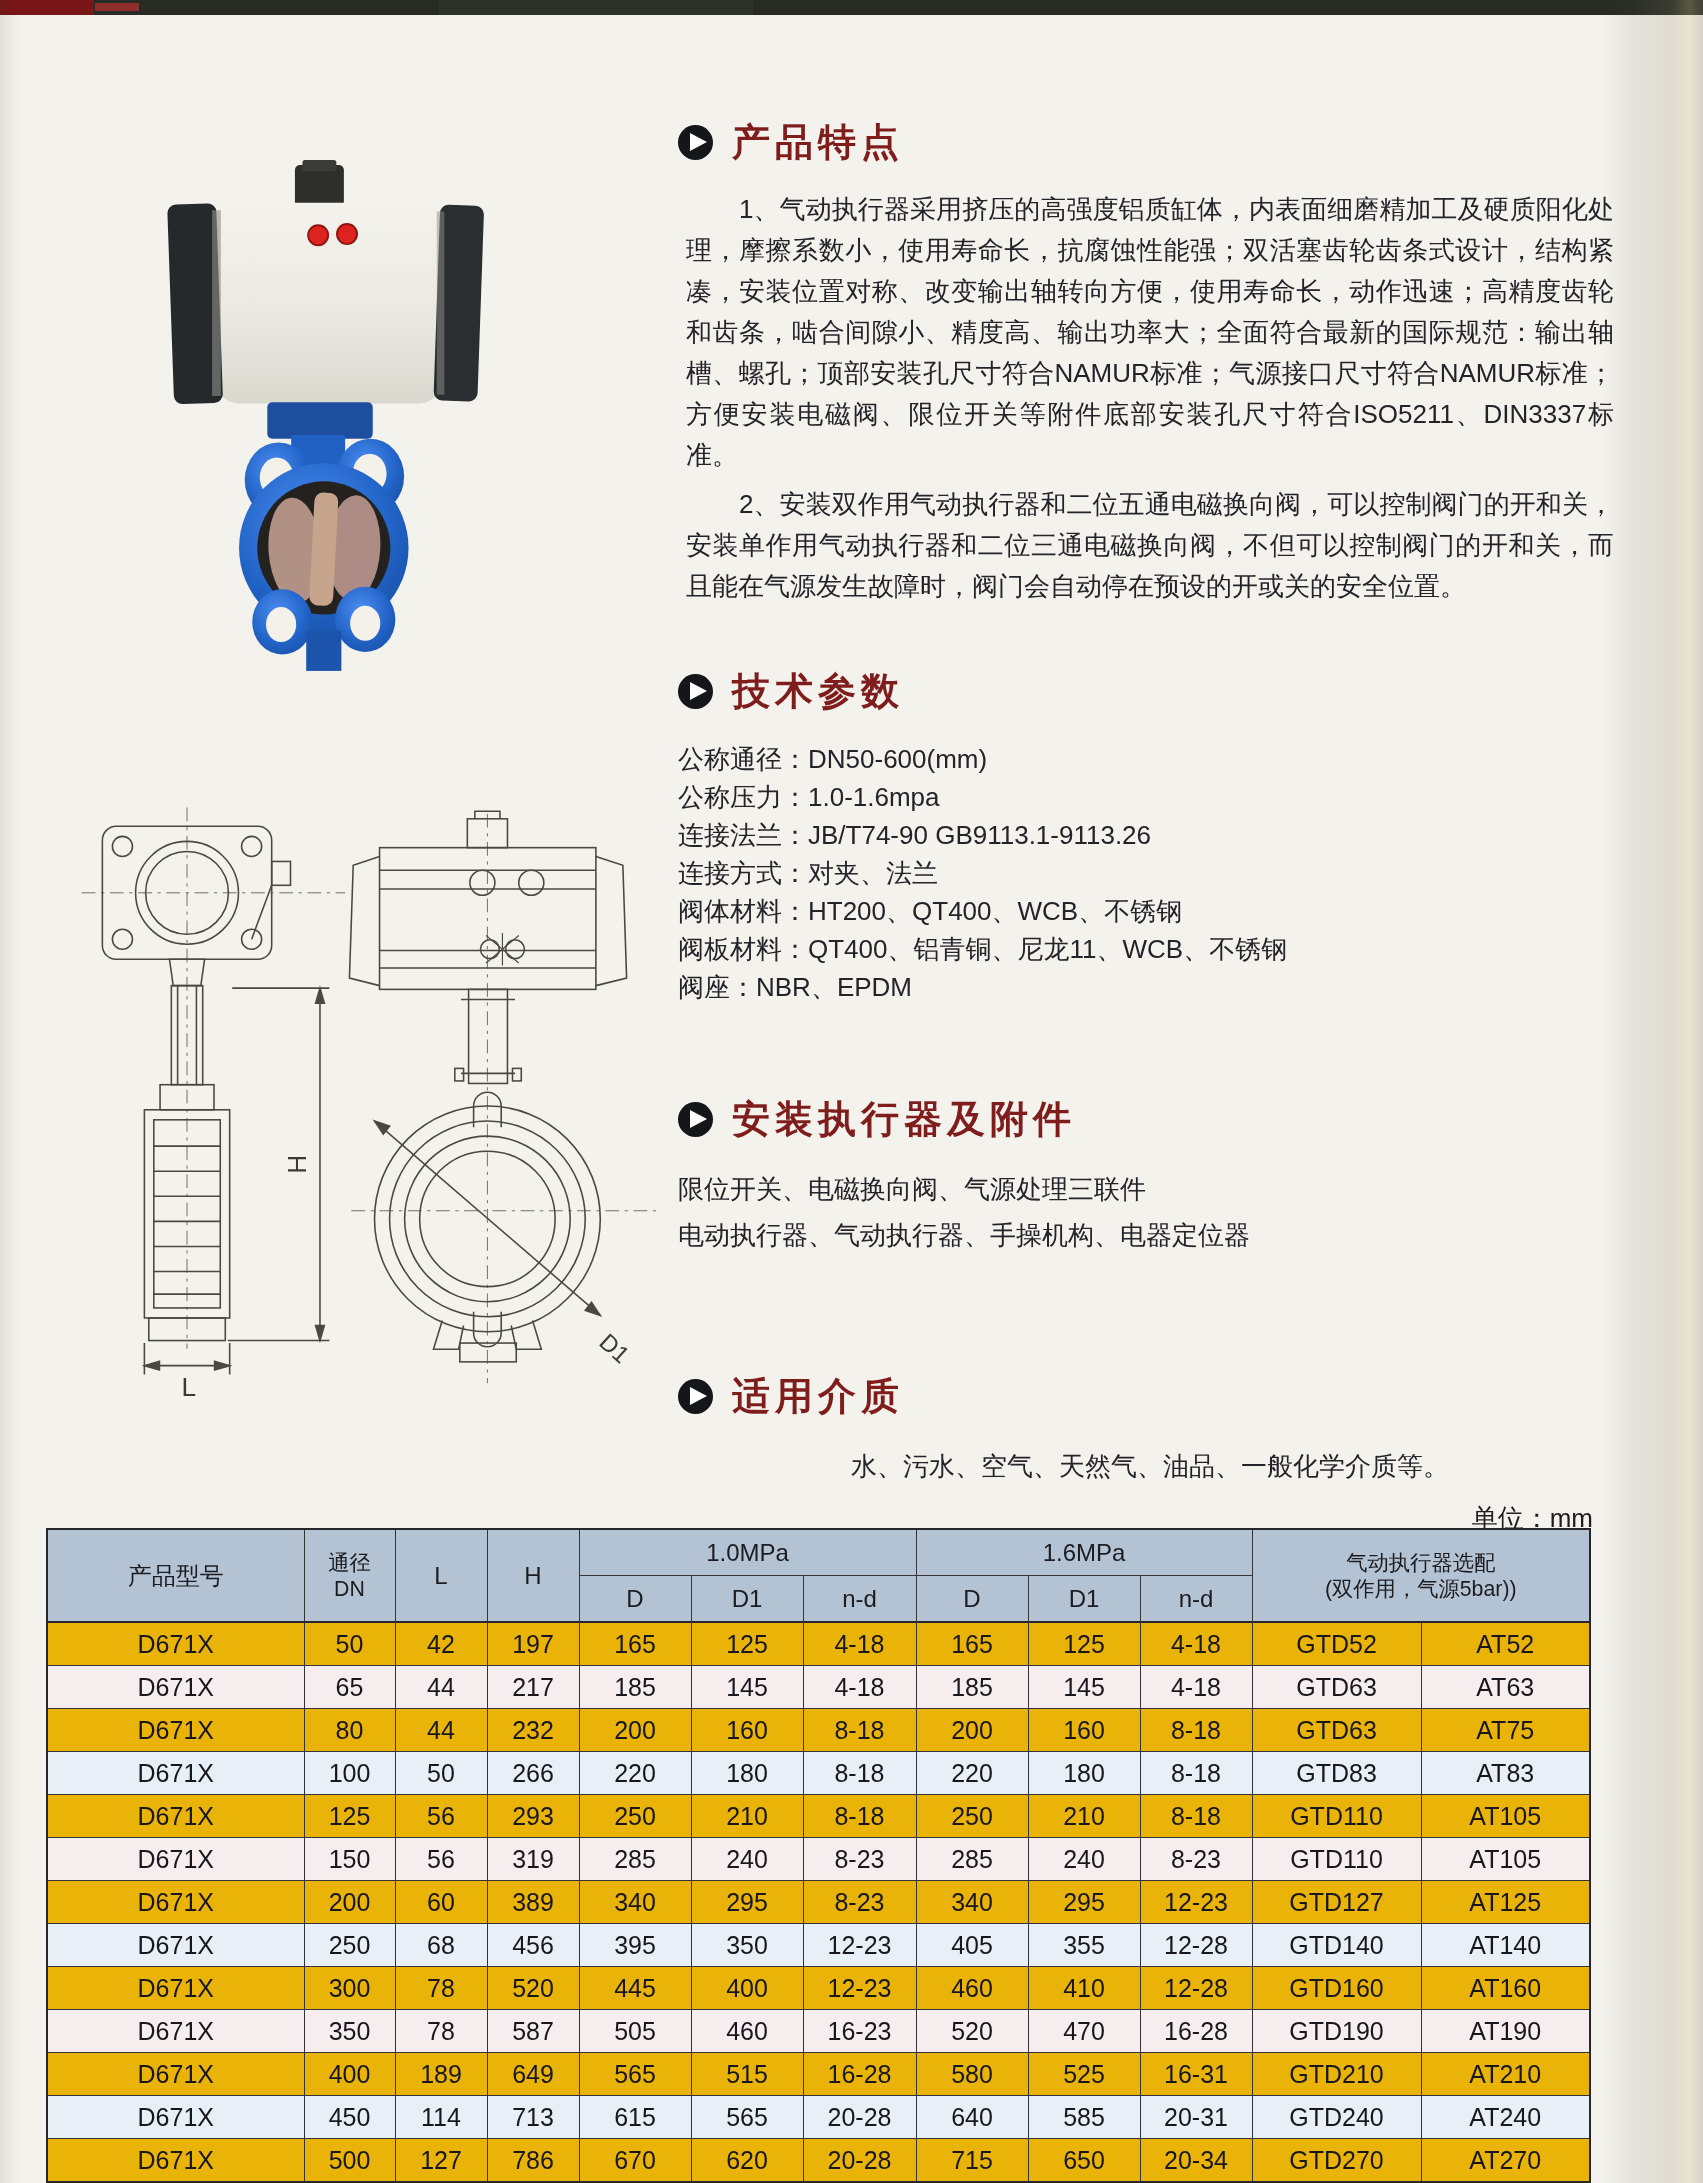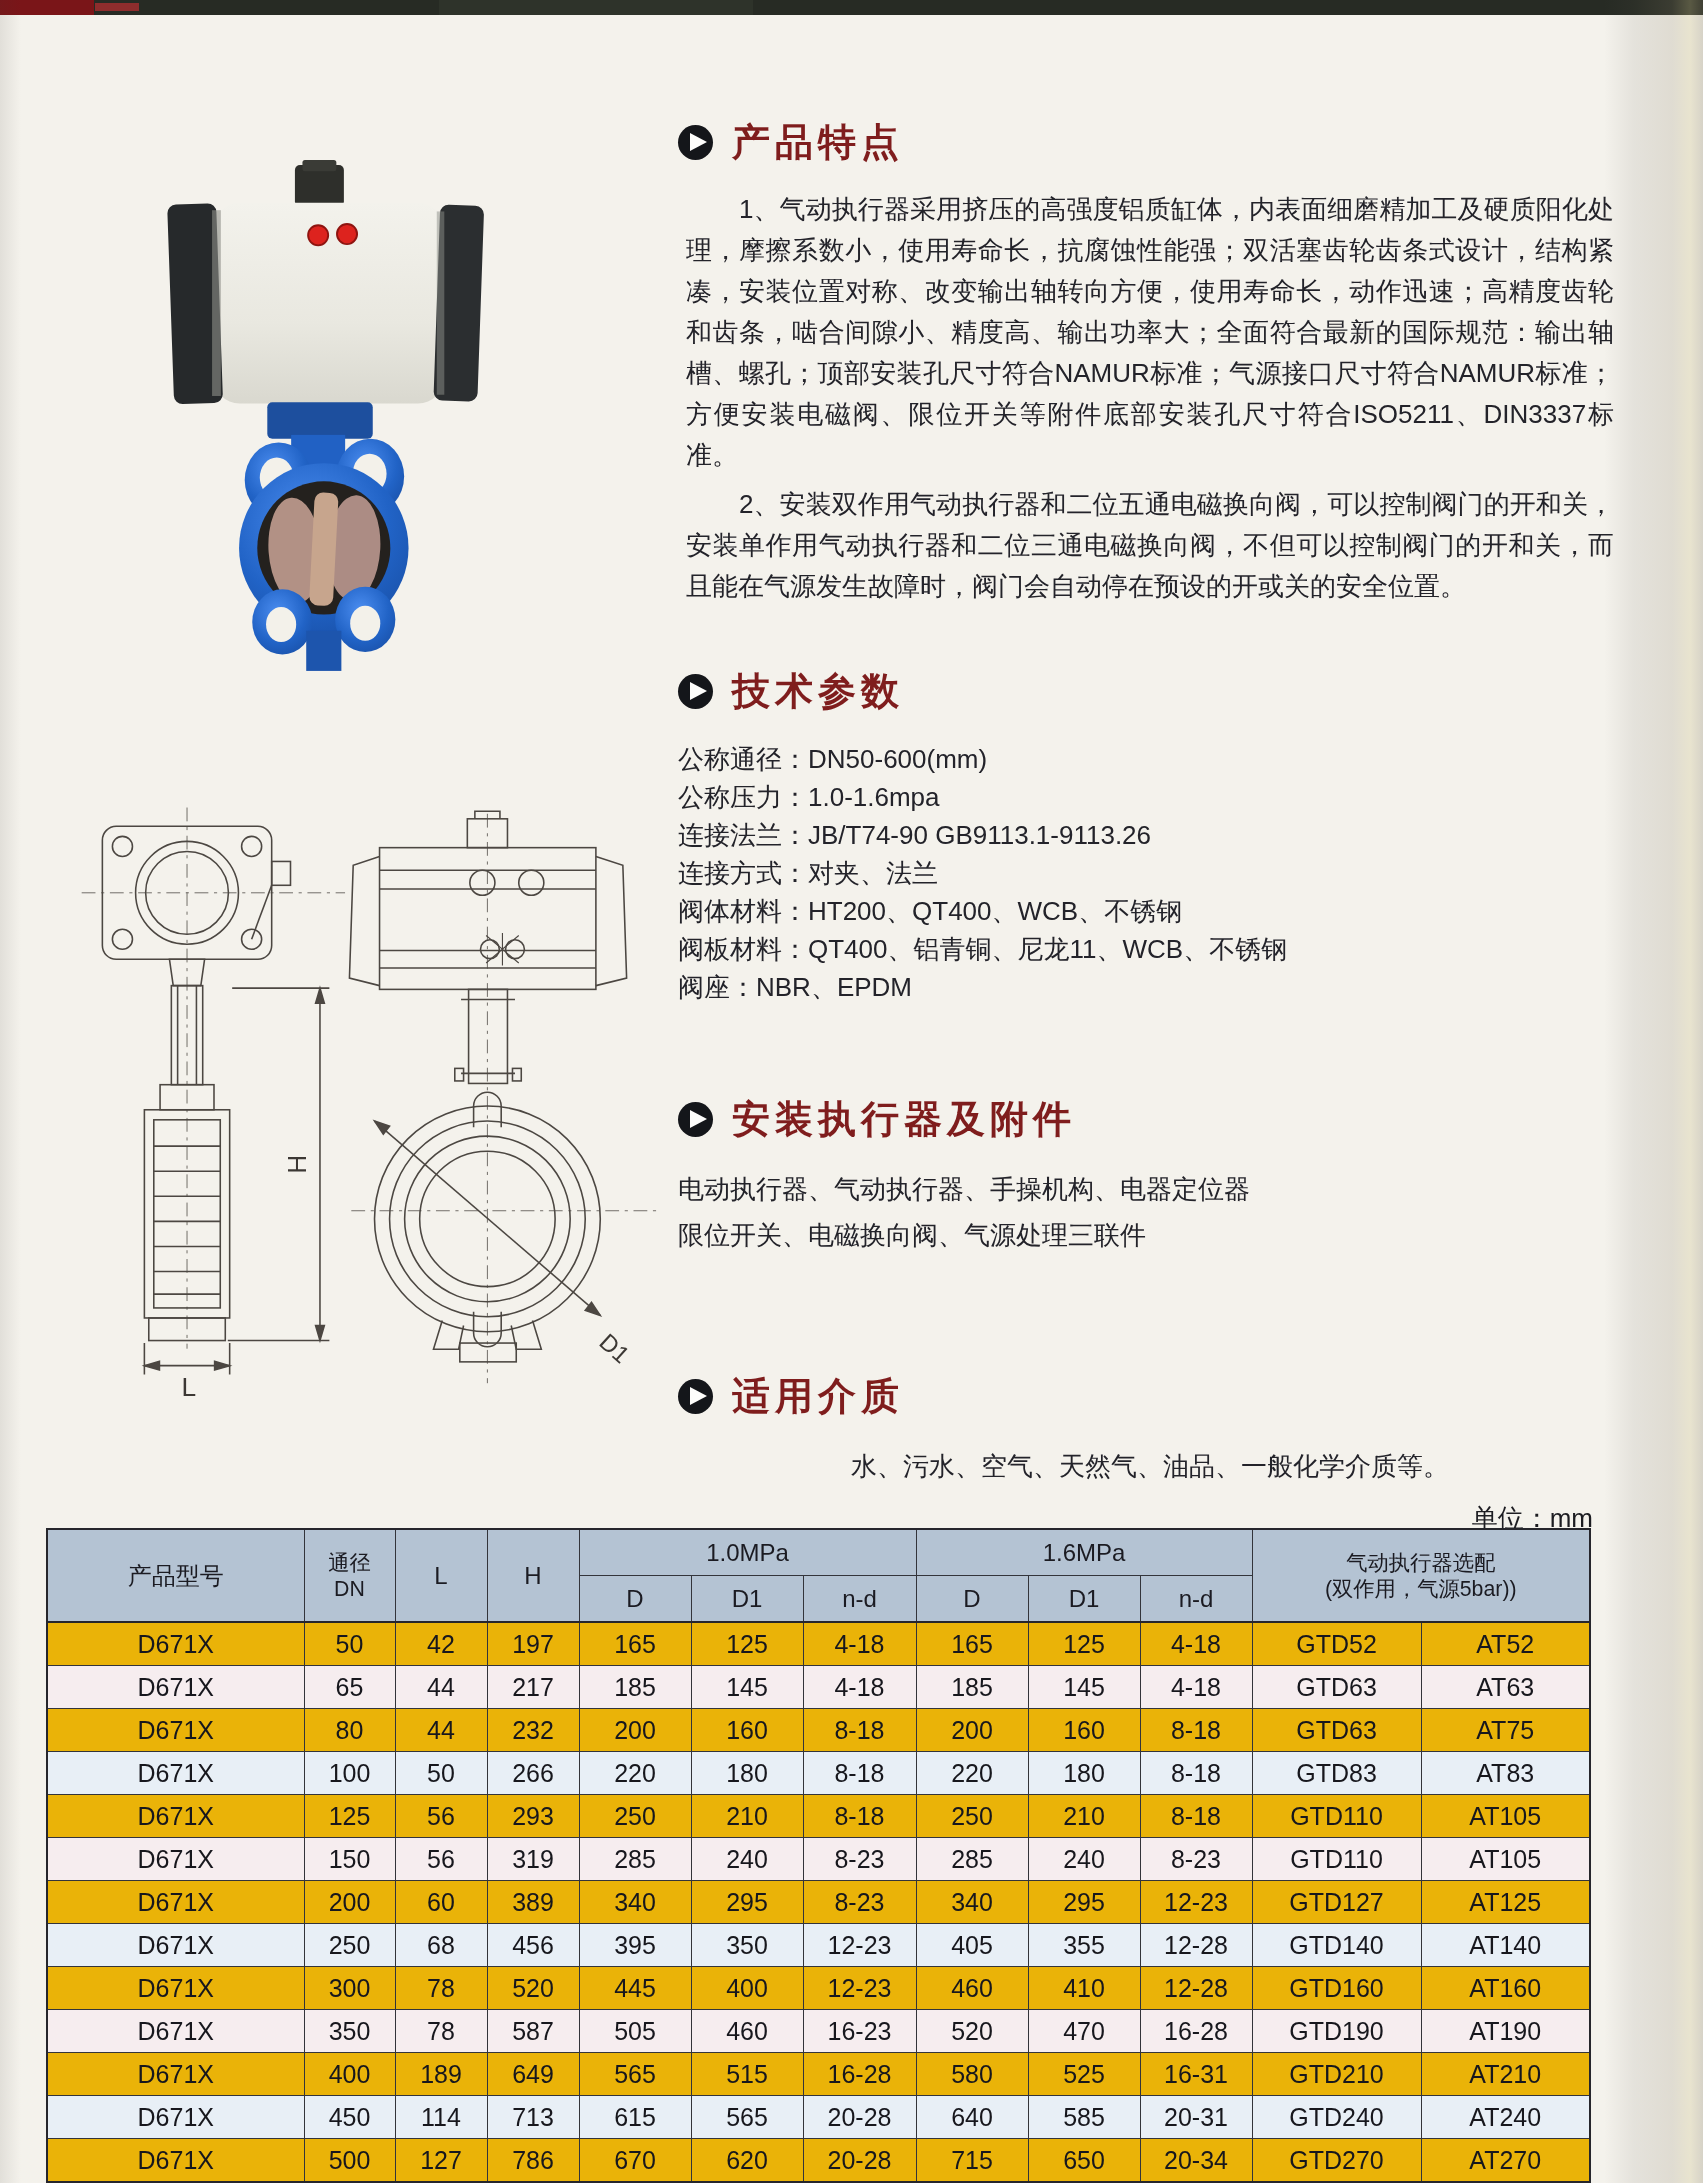--- a/index.html
+++ b/index.html
@@ -243,22 +243,22 @@
     <div>阀座：NBR、EPDM</div>
   </div>
 </div>
 
 <div class="acc">
   <div class="section-title">
     <span class="bullet"></span>
     <span class="t">安装执行器及附件</span>
   </div>
   <div class="lines">
+    <div>限位开关、电磁换向阀、气源处理三联件</div>
     <div>电动执行器、气动执行器、手操机构、电器定位器</div>
-    <div>限位开关、电磁换向阀、气源处理三联件</div>
   </div>
 </div>
 
 <div class="media">
   <div class="section-title">
     <span class="bullet"></span>
     <span class="t">适用介质</span>
   </div>
   <div class="lines">
     <div>水、污水、空气、天然气、油品、一般化学介质等。</div>

